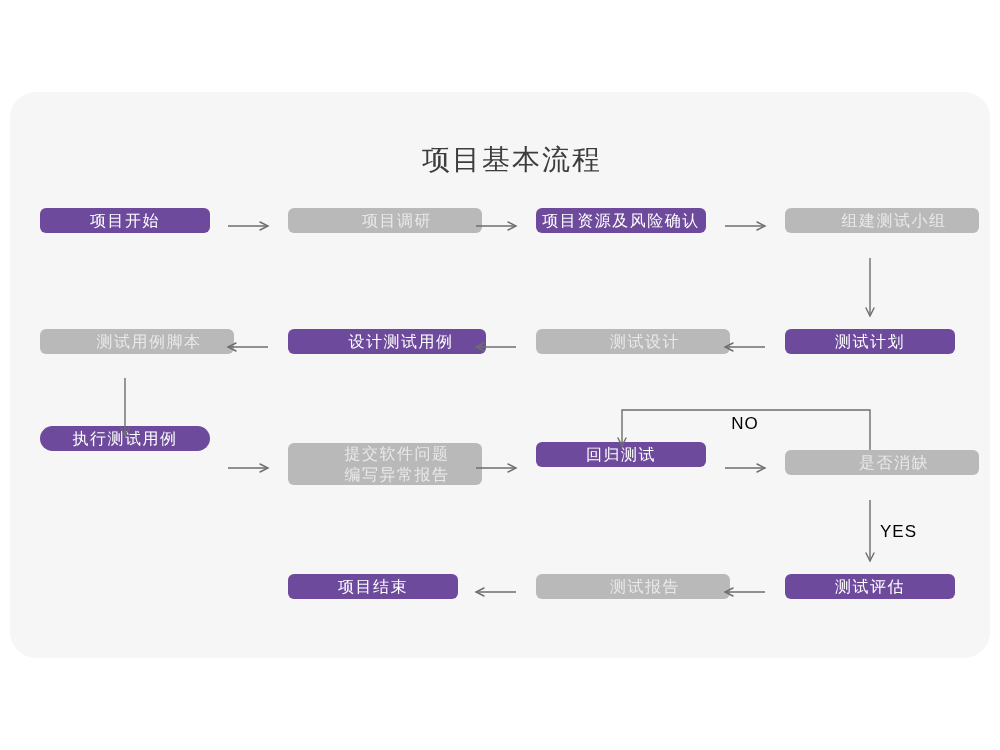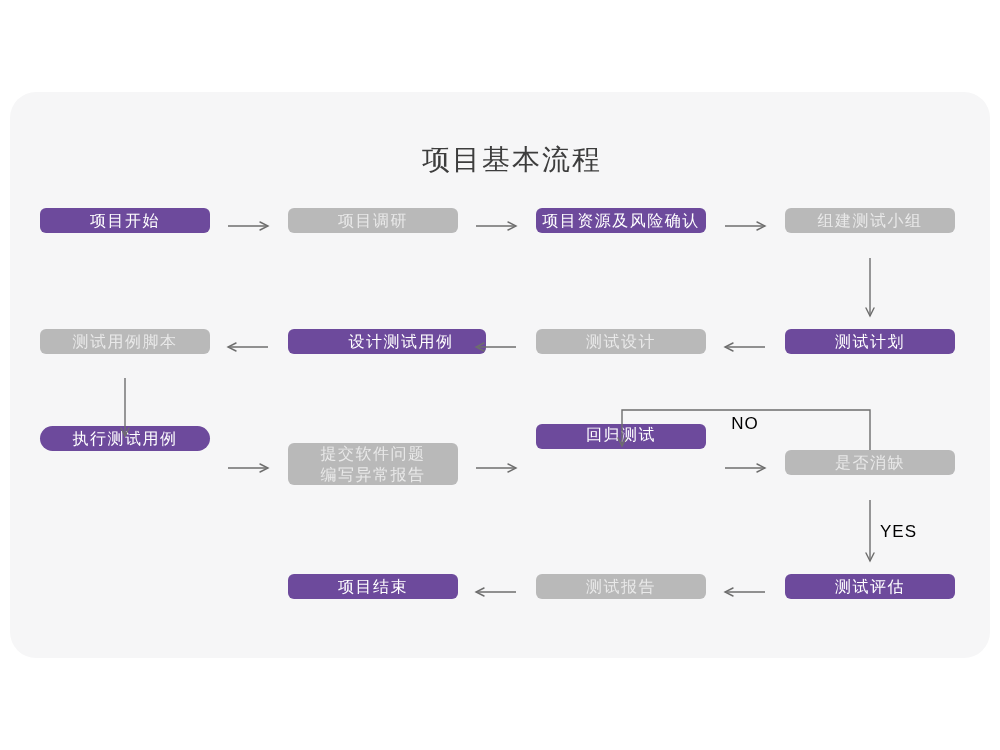--- a/index.html
+++ b/index.html
@@ -15,21 +15,21 @@
     position:absolute;left:0;top:141px;width:1000px;
     text-align:center;font-size:28px;letter-spacing:2px;color:#3d3d3d;font-weight:500;padding-left:12px;
   }
   .node{
     position:absolute;width:170px;height:25px;border-radius:6px;
     display:flex;align-items:center;justify-content:center;
     font-size:16px;letter-spacing:1.5px;text-align:center;
     line-height:21px;white-space:pre-line;
   }
   .node.purple{background:#6d4a9c;color:#ffffff;}
-  .node.gray{background:#b9b9b9;color:#e9e9e9;}
+  .node.gray{background:#b9b9b9;color:#e9e9e9;padding-left:24px;}
   .node.tall{height:42px;text-align:center;}
   .arrows{position:absolute;left:0;top:0;width:1000px;height:750px;pointer-events:none;}
   .edge-label{
     position:absolute;font-size:17px;color:#000000;letter-spacing:1px;
   }
   .label-no{left:745px;top:414px;transform:translateX(-50%);}
   .label-yes{left:880px;top:522px;}
 </style>
 </head>
 <body>
@@ -45,21 +45,21 @@
   <div class="node gray" style="left:785px;top:208px;">组建测试小组</div>
 
   <div class="node gray" style="left:40px;top:329px;">测试用例脚本</div>
   <div class="node purple" style="left:288px;top:329px;padding-left:28px;">设计测试用例</div>
   <div class="node gray" style="left:536px;top:329px;">测试设计</div>
   <div class="node purple" style="left:785px;top:329px;">测试计划</div>
 
   <div class="node purple" style="left:40px;top:426px;border-radius:18px;">执行测试用例</div>
   <div class="node gray tall" style="left:288px;top:443px;">提交软件问题
 编写异常报告</div>
-  <div class="node purple" style="left:536px;top:424px;font-family:Liberation Mono, monospace;">回归测试</div>
+  <div class="node purple" style="left:536px;top:442px;">回归测试</div>
   <div class="node purple" style="left:288px;top:574px;">项目结束</div>
 
   <div class="node gray" style="left:785px;top:450px;">是否消缺</div>
   <div class="node gray" style="left:536px;top:574px;">测试报告</div>
   <div class="node purple" style="left:785px;top:574px;">测试评估</div>
 
   <div class="edge-label label-no">NO</div>
   <div class="edge-label label-yes">YES</div>
 
   <svg class="arrows" width="1000" height="750" viewBox="0 0 1000 750">

